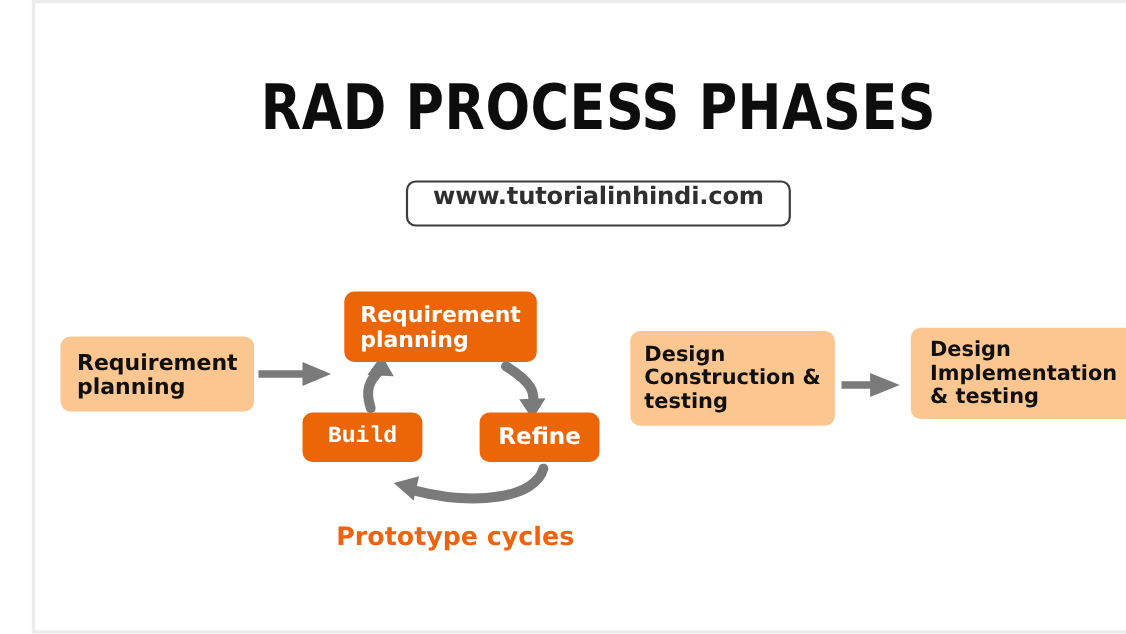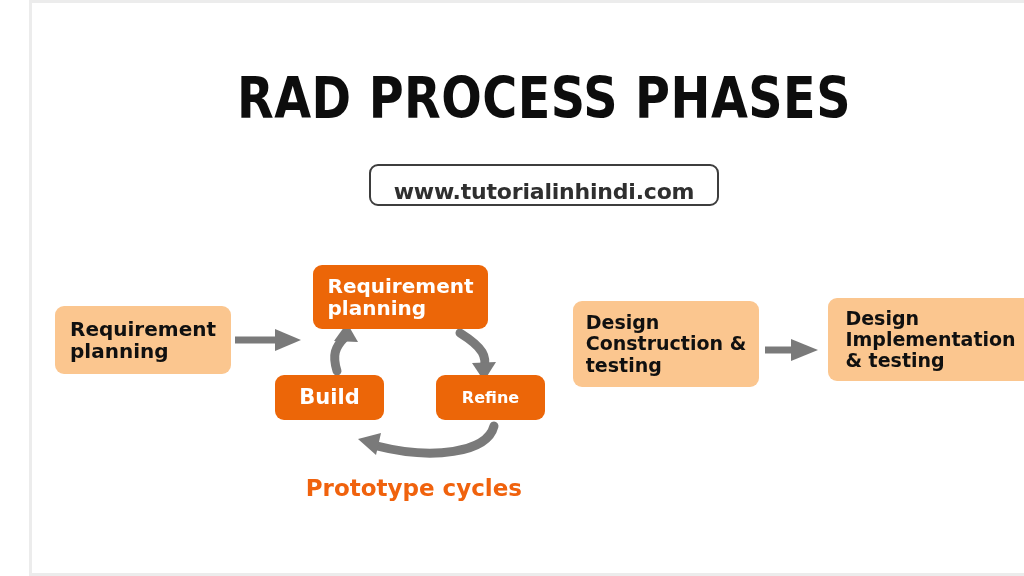--- a/index.html
+++ b/index.html
@@ -44,21 +44,21 @@
     position: absolute;
     left: 337px;
     top: 161px;
     width: 350px;
     height: 42px;
     box-sizing: border-box;
     border: 2px solid #3d3d3d;
     border-radius: 9px;
     background: #ffffff;
     display: flex;
-    align-items: flex-end;
+    align-items: flex-start;
     justify-content: center;
   }
   #url-badge .url-text {
     font-family: "DejaVu Sans", "Liberation Sans", sans-serif;
     font-weight: 700;
     font-size: 22px;
     letter-spacing: -0.2px;
     color: #2f2f2f;
     white-space: nowrap;
   }
@@ -81,22 +81,22 @@
     background: #fbc68f;
     color: #101010;
   }
   .box.orange {
     background: #ec6608;
     color: #ffffff;
   }
 
   #box-req-planning-left { left: 23px;  top: 303px; width: 176px; height: 68px; font-size: 20px; }
   #box-req-planning-cycle { left: 281px; top: 262px; width: 175px; height: 64px; font-size: 20px; }
-  #box-build  { left: 243px; top: 372px; width: 109px; height: 45px; font-size: 21px; }
-  #box-refine { left: 404px; top: 372px; width: 109px; height: 45px; font-size: 16px; }
+  #box-build  { left: 243px; top: 372px; width: 109px; height: 45px; font-size: 21px; font-family: Liberation Mono, monospace; }
+  #box-refine { left: 404px; top: 372px; width: 109px; height: 45px; font-size: 21px; }
   #box-design-construction { left: 541px; top: 298px; width: 186px; height: 86px; font-size: 19px; }
   #box-design-implementation { left: 796px; top: 295px; width: 205px; height: 83px; font-size: 19px; }
 
   
   #prototype-caption {
     position: absolute;
     left: 250px;
     top: 472px;
     width: 240px;
     text-align: right;

